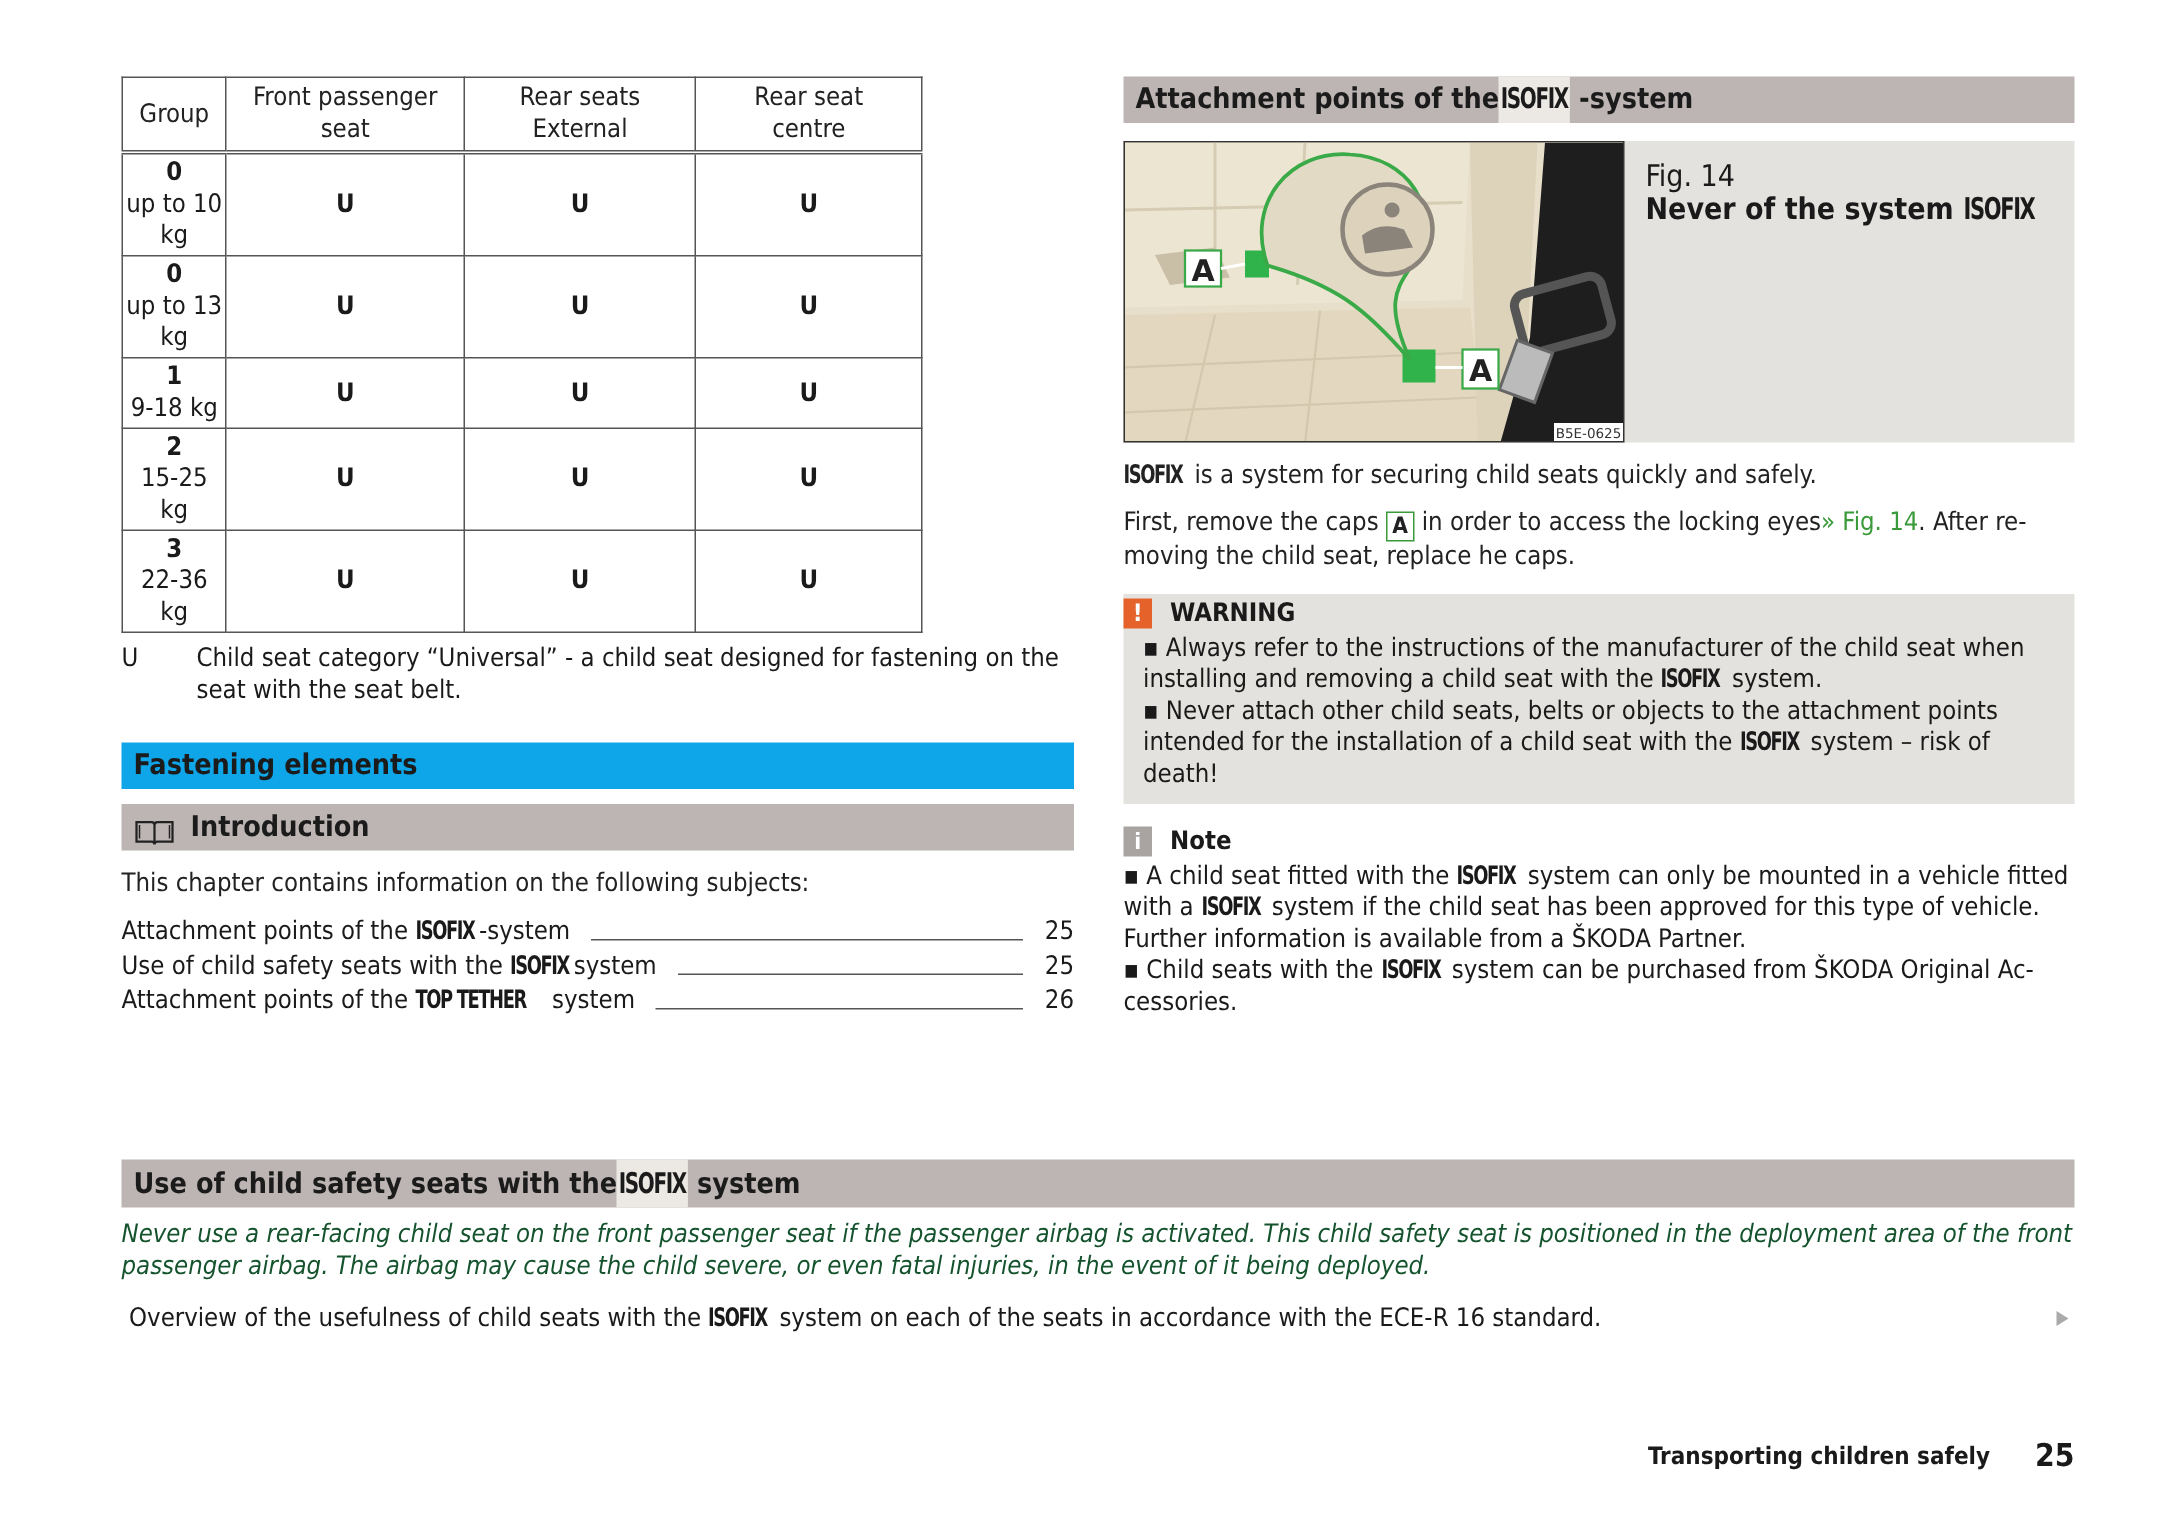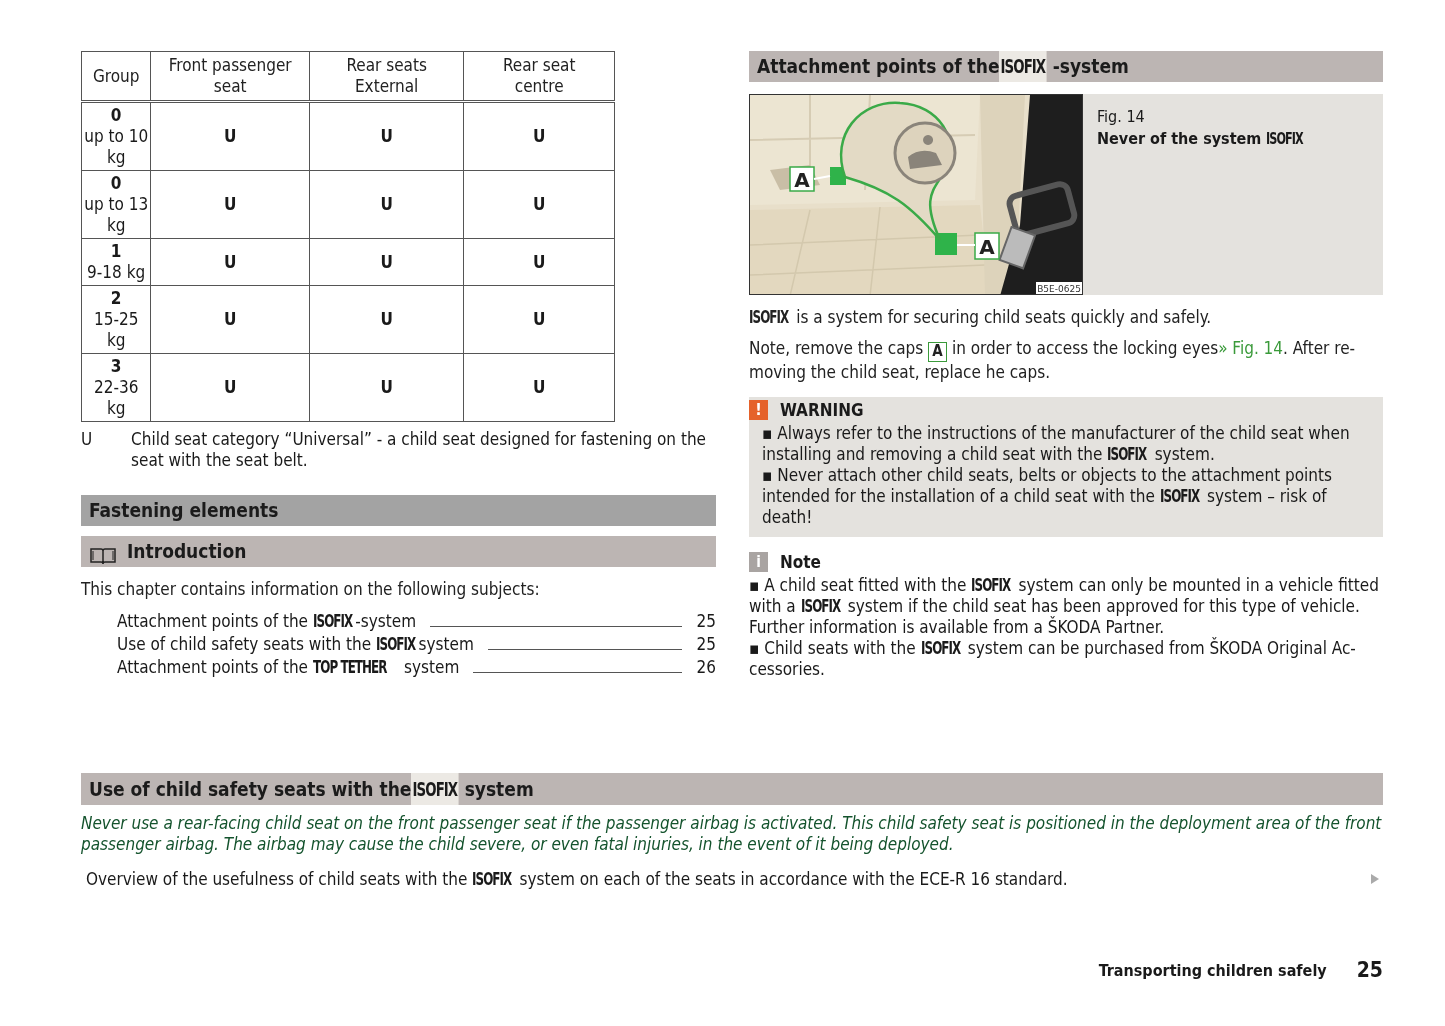--- a/index.html
+++ b/index.html
@@ -18,41 +18,41 @@
   table.seats td.grp .g { font-weight: bold; display: block; }
   table.seats td.u { font-weight: bold; font-size: 17px; }
   table.seats tr.r3 td { height: 68px; }
   table.seats tr.r2 td { height: 47px; }
   .c1 { width: 77px; } .c2 { width: 186px; } .c3 { width: 186px; } .c4 { width: 186px; }
 
   .footnote { display: flex; margin-top: 7px; font-size: 17px; line-height: 21px; }
   .footnote .key { width: 50px; flex: none; font-weight: 500; }
   .footnote .val { flex: 1; padding-right: 10px; }
 
-  .bar-green { margin-top: 24px; height: 31px; background: #a3a3a3; font-size: 19px; font-weight: bold; padding-left: 8px; line-height: 31px; color: #1b1b1b; }
+  .bar-green { margin-top: 24px; height: 31px; background: #0ea5e9; font-size: 19px; font-weight: bold; padding-left: 8px; line-height: 31px; color: #1b1b1b; }
   .bar-grey { background: #bcb5b3; height: 31px; font-size: 19px; font-weight: bold; line-height: 31px; padding-left: 8px; color: #1b1b1b; display: flex; align-items: center; }
   .bar-grey.intro { margin-top: 10px; }
   .book-icon { display: inline-block; width: 28px; height: 18px; margin-right: 10px; }
 
   .para { font-size: 17px; line-height: 21px; color: #222; }
   .intro-text { margin-top: 12px; }
   .toc { margin-top: 10px; }
   .toc-row { display: flex; align-items: flex-end; font-size: 17px; line-height: 23px; }
-  .toc-row .t { flex: none; white-space: nowrap; margin-left: 36px; }
+  .toc-row .t { flex: none; white-space: nowrap; }
   .toc-row .leader { flex: 1; border-bottom: 1px solid #555; margin: 0 14px 6px 14px; }
   .toc-row .p { flex: none; width: 20px; text-align: right; }
 
   .isofix { font-family: "DejaVu Sans Condensed", "DejaVu Sans", sans-serif; font-weight: bold; letter-spacing: -1.2px; transform: scaleX(0.78); display: inline-block; transform-origin: left center; margin-right: -8px; }
   .isofix.hl { background: #ece9e4; padding: 0 2px; }
 
   
   .bar-grey.attach { margin-top: 0; }
   .figure-row { margin-top: 12px; display: flex; height: 201px; background: #e4e2de; }
   .figure-img { width: 334px; height: 201px; border: 1px solid #333; flex: none; position: relative; background: #e6dcc6; overflow: hidden; }
-  .figure-cap { padding: 12px 14px; font-size: 16px; line-height: 22px; }
+  .figure-cap { padding: 12px 14px; font-size: 20px; line-height: 22px; }
   .figure-cap .lbl { font-weight: bold; }
   .r-para { margin-top: 10px; }
   .r-para.first { margin-top: 12px; }
   .ref-A { display: inline-block; border: 1.5px solid #3a9a3a; width: 19px; height: 20px; line-height: 17px; text-align: center; font-weight: bold; font-size: 15px; vertical-align: -2px; }
   .link { color: #3a9a3a; }
 
   .warning { margin-top: 14px; background: #e4e2de; padding: 2px 14px 9px 0; }
   .box-head { display: flex; align-items: center; font-weight: bold; font-size: 17px; height: 22px; margin-bottom: 2px; }
   .warn-icon { width: 19px; height: 20px; background: #e5622b; color: #fff; font-weight: bold; text-align: center; line-height: 20px; font-size: 16px; margin-right: 12px; }
   .box-body { font-size: 17px; line-height: 21px; padding-left: 13px; }
@@ -193,21 +193,21 @@
           <text x="309" y="197" font-size="9" text-anchor="middle" fill="#333" font-family="DejaVu Sans, sans-serif">B5E-0625</text>
         </svg>
       </div>
       <div class="figure-cap">
         <div>Fig. 14</div>
         <div class="lbl"><span>Never of the system </span><span class="isofix">ISOFIX</span></div>
       </div>
     </div>
 
     <p class="para r-para first"><span class="isofix">ISOFIX</span><span> is a system for securing child seats quickly and safely.</span></p>
-    <p class="para r-para"><span>Note, remove the caps </span><span class="ref-A">A</span><span> in order to access the locking eyes</span><span class="link">» Fig. 14</span><span>. After re­moving the child seat, replace he caps.</span></p>
+    <p class="para r-para"><span>First, remove the caps </span><span class="ref-A">A</span><span> in order to access the locking eyes</span><span class="link">» Fig. 14</span><span>. After re­moving the child seat, replace he caps.</span></p>
 
     <div class="warning">
       <div class="box-head">
         <span class="warn-icon">!</span>
         <span>WARNING</span>
       </div>
       <div class="box-body">
         <div><span>▪ Always refer to the instructions of the manufacturer of the child seat when installing and removing a child seat with the </span><span class="isofix">ISOFIX</span><span> system.</span></div>
         <div><span>▪ Never attach other child seats, belts or objects to the attachment points intended for the installation of a child seat with the </span><span class="isofix">ISOFIX</span><span> system – risk of death!</span></div>
       </div>

